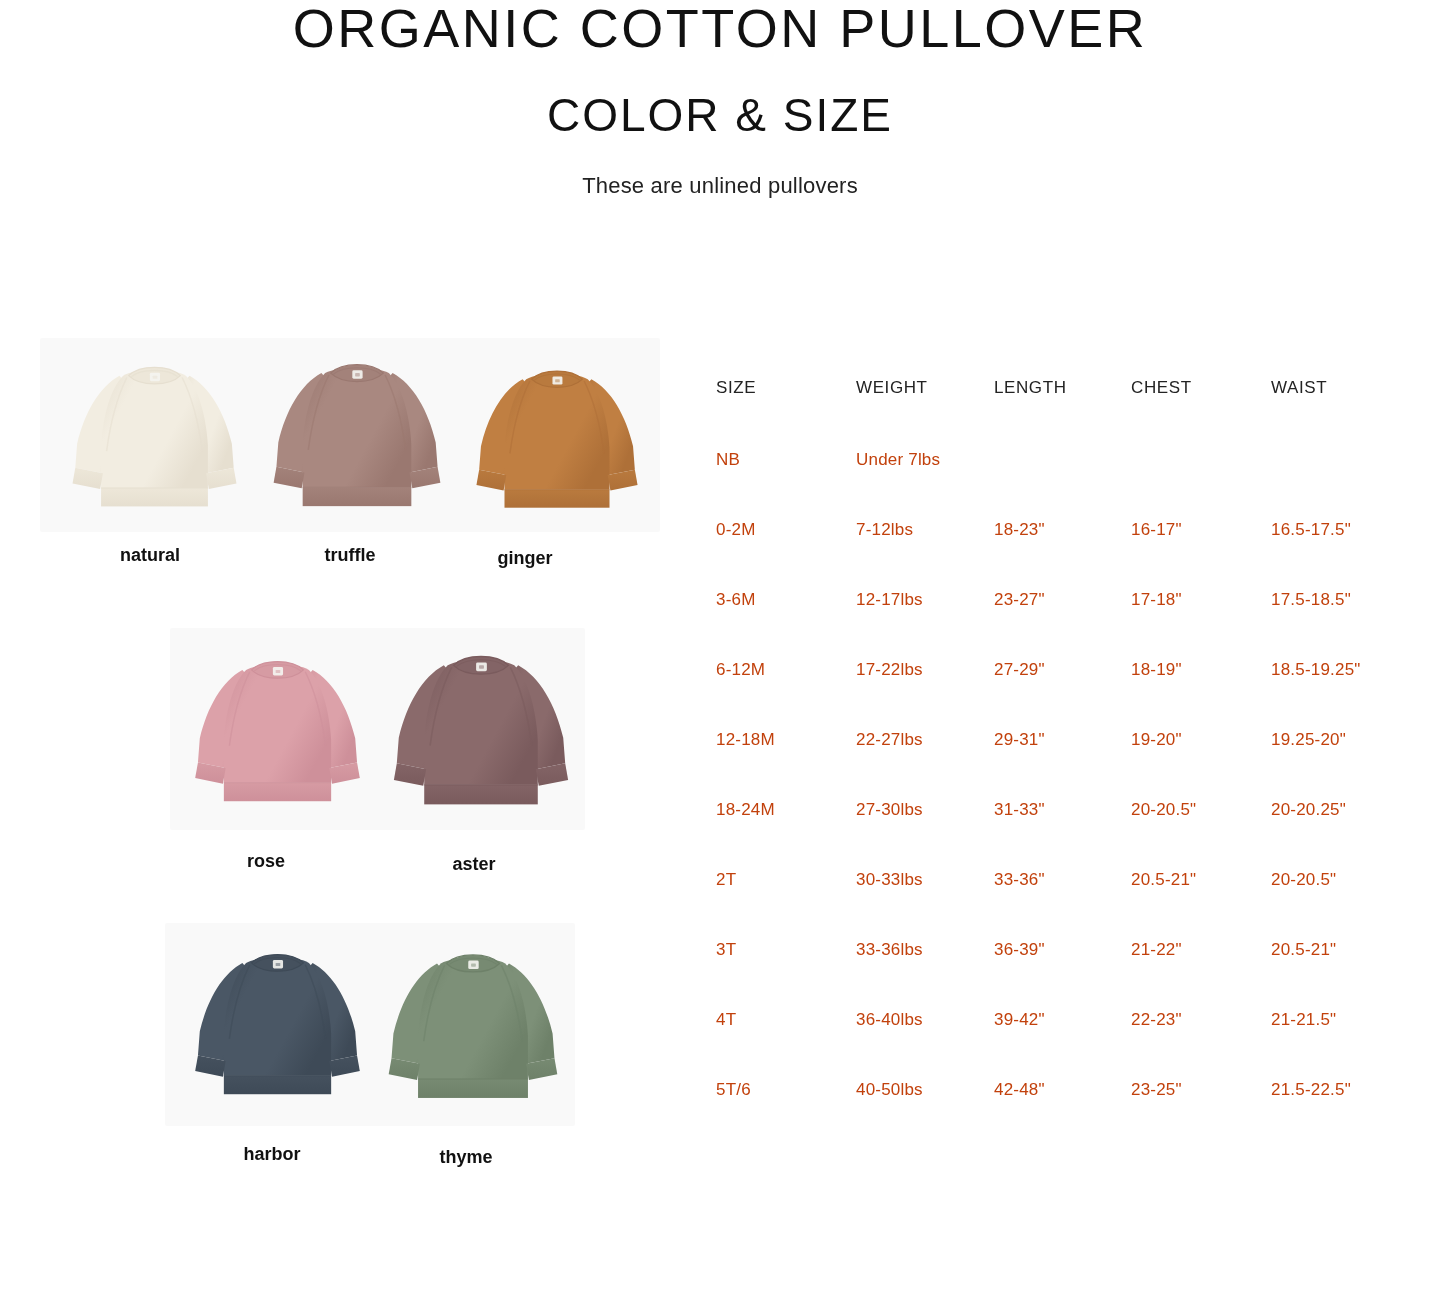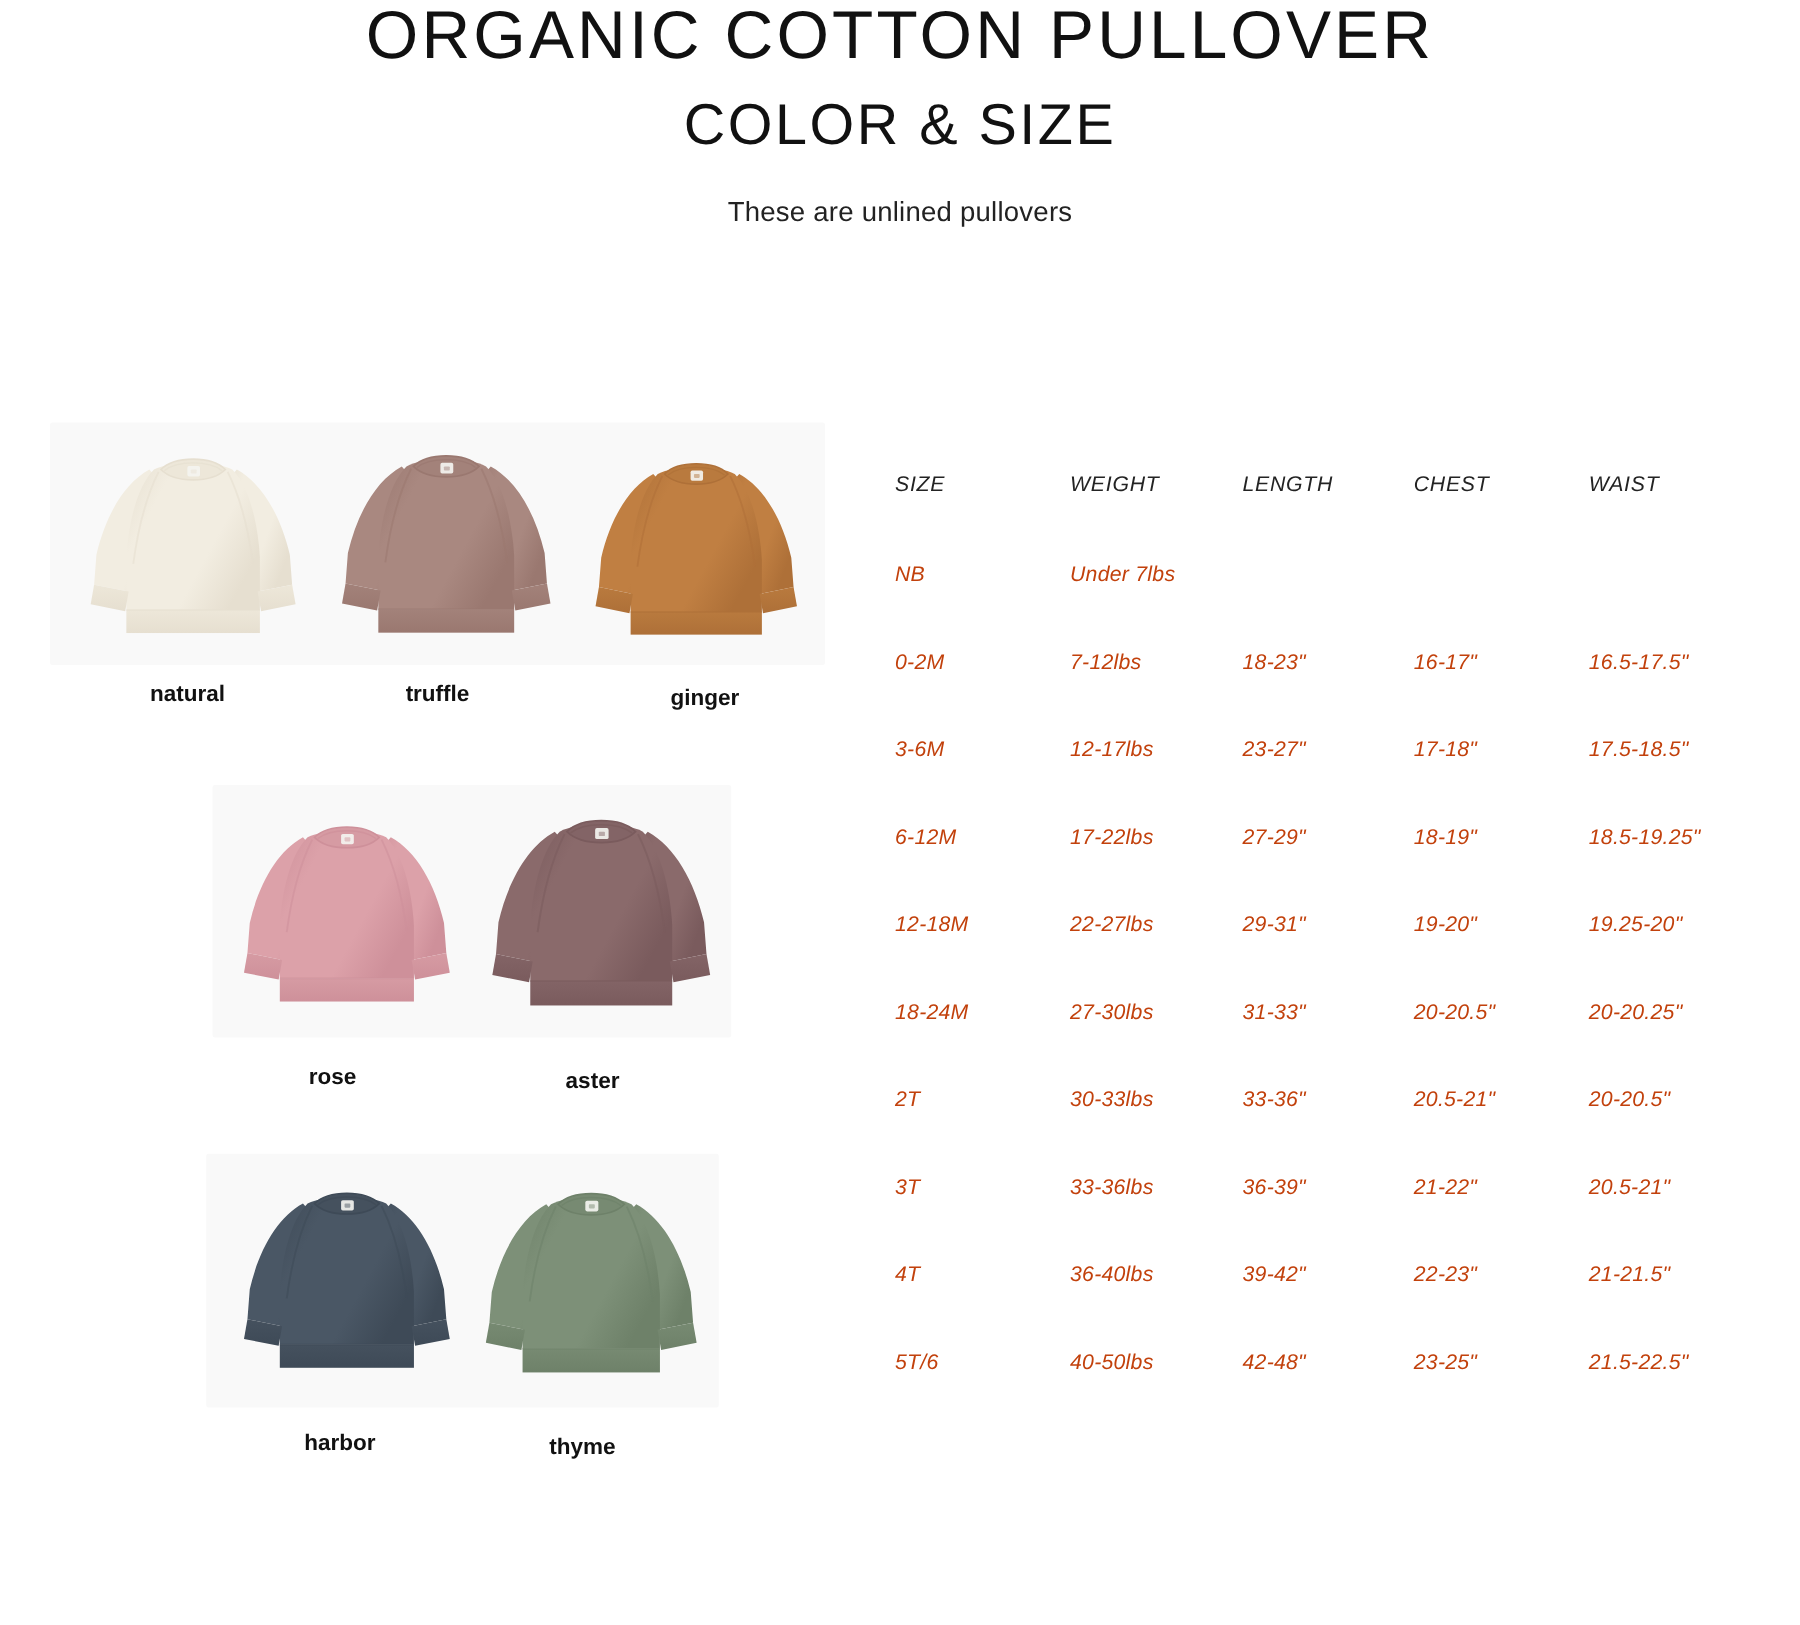--- a/index.html
+++ b/index.html
@@ -17,21 +17,21 @@
     letter-spacing:2.5px;
     font-weight:400;
     line-height:1.05;
     color:#111;
   }
   .title-sub{
     font-size:46px;
     letter-spacing:2px;
     font-weight:400;
     line-height:1.05;
-    margin-top:18px;
+    margin-top:34px;
     color:#111;
   }
   .tagline{
     font-size:22px;
     font-weight:400;
     margin-top:34px;
     color:#222;
     letter-spacing:.2px;
   }
 
@@ -60,21 +60,20 @@
   
   .sizetable{
     position:absolute;
     left:716px;
     top:378px;
     width:700px;
   }
   .sizetable table{
     border-collapse:collapse;
     width:700px;
-    font-style:italic;
   }
   .sizetable th{
     text-align:left;
     font-size:17px;
     font-weight:400;
     color:#232323;
     letter-spacing:.6px;
     padding:0 0 52px 0;
     vertical-align:top;
   }
@@ -214,21 +213,21 @@
   <rect x="95" y="27" width="11" height="9" rx="1.5" fill="#f4f4f0" opacity="0.92"></rect>
   <rect x="98" y="30" width="5" height="3.5" rx="0.7" fill="#AE7038" opacity="0.45"></rect>
 
   <rect x="42" y="152" width="116" height="20" fill="url(#cginger)"></rect>
   <line x1="42" y1="152" x2="158" y2="152" stroke="#AE7038" stroke-width="1.4" opacity="0.7"></line>
 
   <path d="M14 130 L44 136 L41 153 L11 147 Z" fill="url(#cginger)"></path>
   <path d="M186 130 L156 136 L159 153 L189 147 Z" fill="url(#cginger)"></path>
 </svg>
     </div>
-    <div class="clabel" style="left: 474px; top: 548px; width: 180px;">ginger</div>
+    <div class="clabel" style="left: 435px; top: 548px; width: 180px;">ginger</div>
     <div class="sw" style="left: 185px; top: 640px;">
 <svg viewBox="0 0 200 190" width="185" height="180">
   <defs>
     <linearGradient id="grose" x1="0" y1="0" x2="1" y2="0.6">
       <stop offset="0%" stop-color="#CE909A"></stop>
       <stop offset="28%" stop-color="#DCA1A9"></stop>
       <stop offset="72%" stop-color="#DCA1A9"></stop>
       <stop offset="100%" stop-color="#CE909A"></stop>
     </linearGradient>
     <linearGradient id="crose" x1="0" y1="0" x2="0" y2="1">

